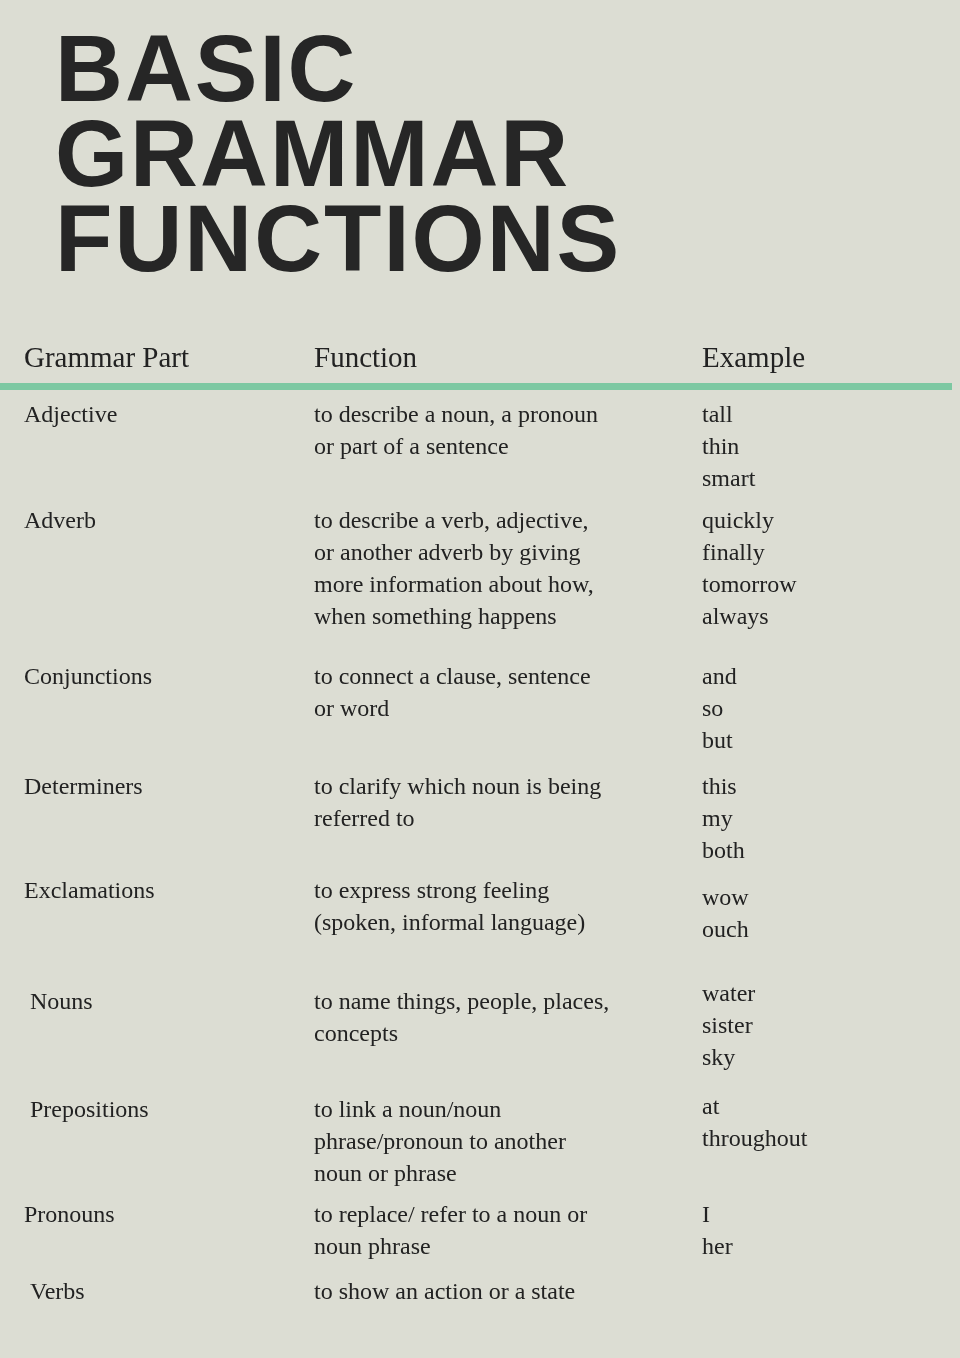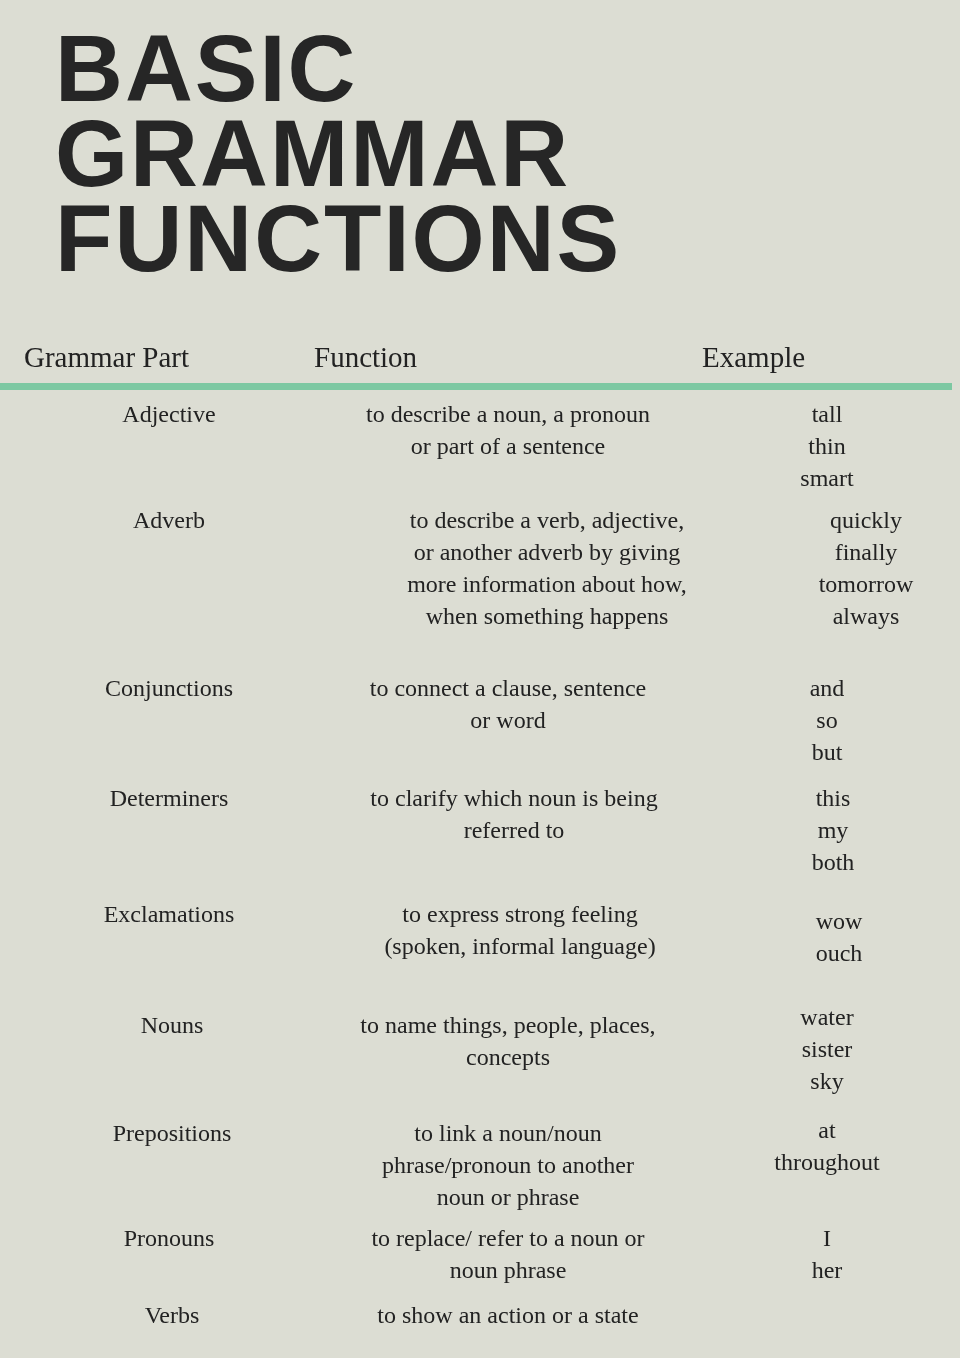--- a/index.html
+++ b/index.html
@@ -43,29 +43,28 @@
     margin-top: 6px;
     width: 960px;
     height: 7px;
     background: var(--accent);
   }
   .rows {
     padding-top: 8px;
     font-family: "Liberation Serif", "DejaVu Serif", serif;
     font-size: 24px;
     line-height: 32px;
-    text-align: center;
   }
   .row { align-items: start; }
   .cell { white-space: pre-line; }
   .row-1 { margin-bottom: 10px; }
-  .row-2 { margin-bottom: 40px; gap: 39px; }
+  .row-2 { margin-bottom: 28px; }
   .row-3 { margin-bottom: 14px; }
-  .row-4 { margin-bottom: 20px; gap: 6px; }
-  .row-5 { margin-bottom: 47px; gap: 12px; }
+  .row-4 { margin-bottom: 8px; }
+  .row-5 { margin-bottom: 47px; }
   .row-6 { margin-bottom: 12px; }
   .row-7 { margin-bottom: 9px; }
   .row-8 { margin-bottom: 13px; }
   .row-9 { margin-bottom: 0; }
   .row-5 .example-cell { transform: translateY(7px); }
   .row-6 .example-cell { transform: translateY(-8px); }
   .row-7 .example-cell { transform: translateY(-3px); }
   .row-6 .part-cell,
   .row-7 .part-cell,
   .row-9 .part-cell { padding-left: 6px; }

